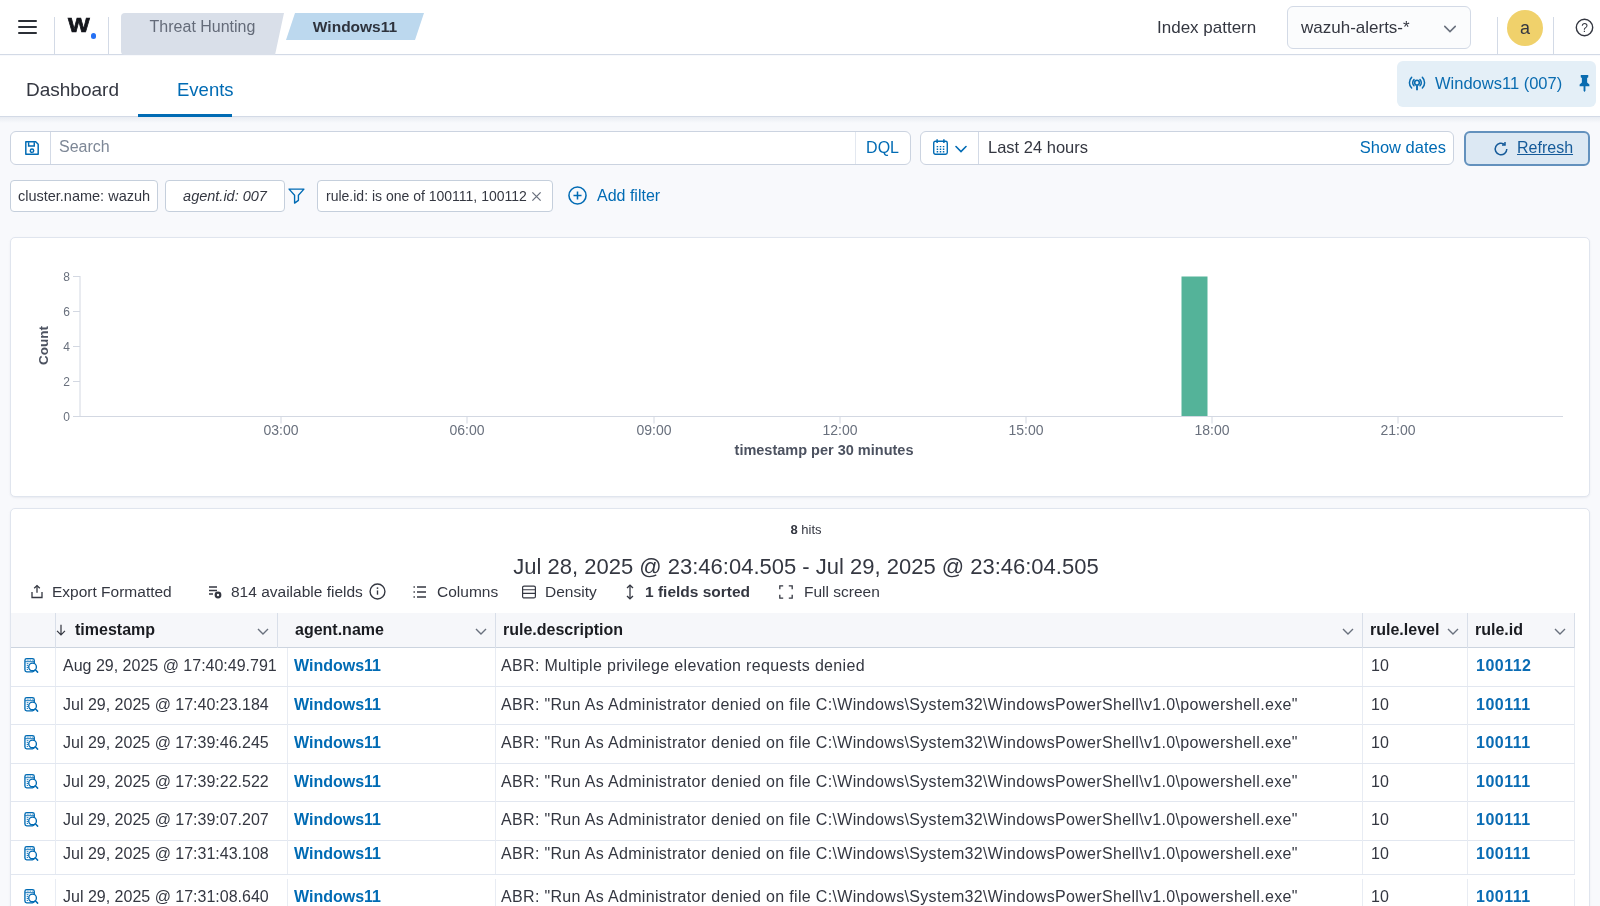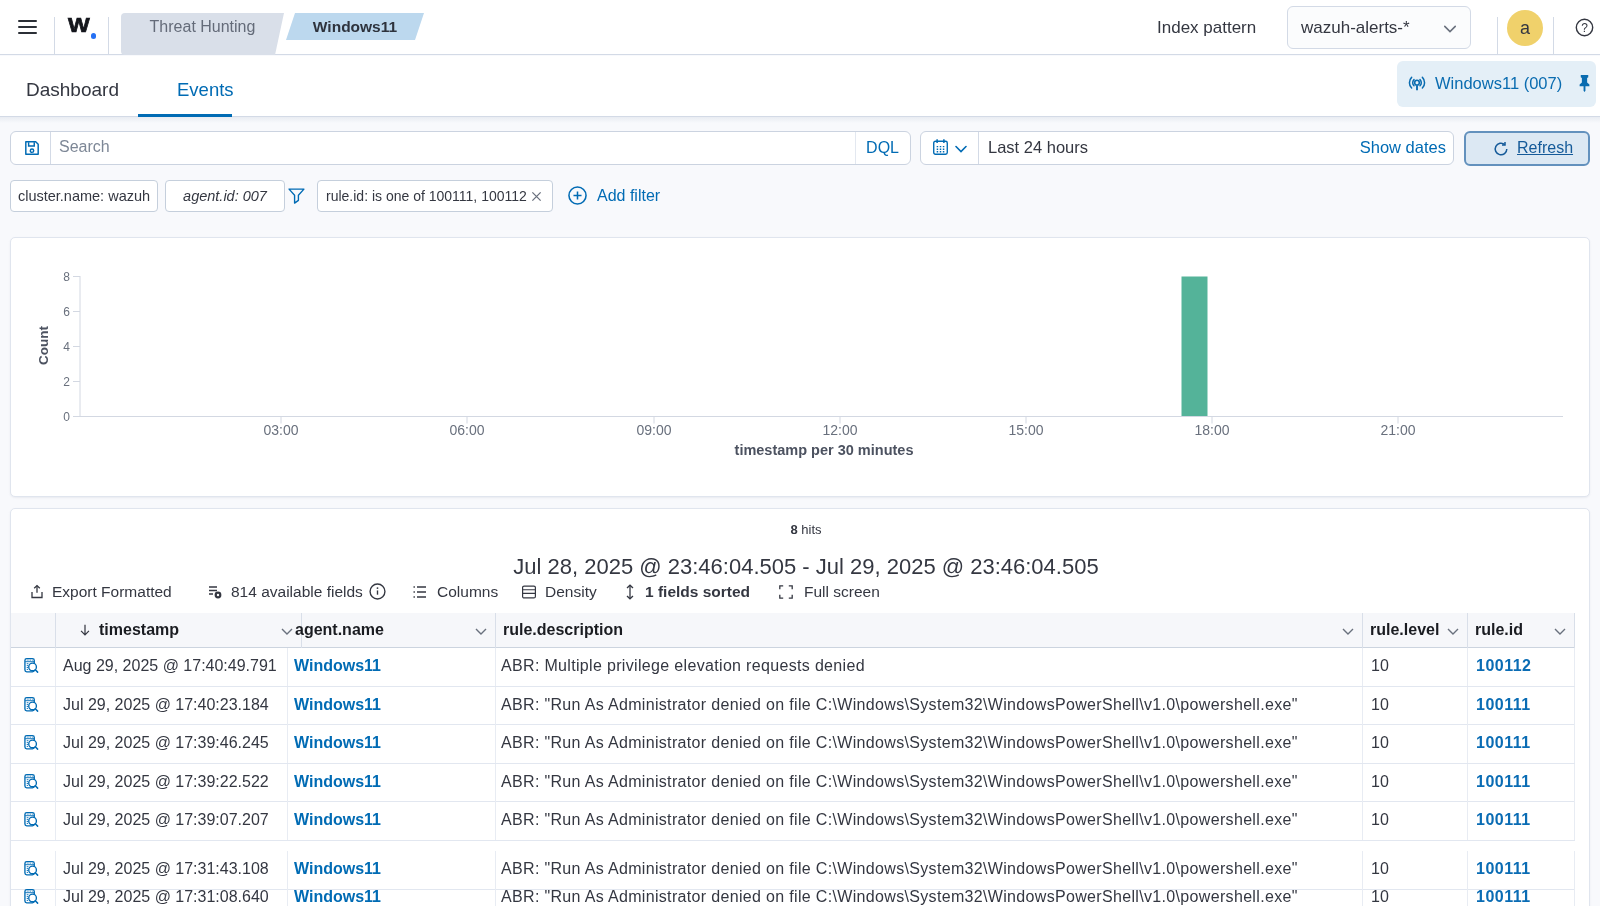--- a/index.html
+++ b/index.html
@@ -244,21 +244,21 @@
       <path d="M4 12l3 2.8 3-2.8" fill="none" stroke="#343741" stroke-width="1.3"></path>
     </svg>
   <div class="tbi" style="left:634px; font-weight:700;">1 fields sorted</div>
   <svg class="abs" style="left:767px;top:75px;" width="16" height="16" viewBox="0 0 16 16">
       <path d="M1.8 5.2V1.8H5.2M10.8 1.8h3.4v3.4M14.2 10.8v3.4h-3.4M5.2 14.2H1.8v-3.4" fill="none" stroke="#343741" stroke-width="1.3"></path>
     </svg>
   <div class="tbi" style="left:793px;">Full screen</div>
 
   <div id="thead">
     <div class="hcell" style="left:0; width:45px;"></div>
-    <div class="hcell" style="left:59px; width:232px;text-align:right;">
+    <div class="hcell" style="left:35px; width:232px;text-align:right;">
       <svg style="position:absolute;left:8px;top:10px;" width="14" height="14" viewBox="0 0 16 16">
           <path d="M8 2v11M3.5 9L8 13.5 12.5 9" fill="none" stroke="#343741" stroke-width="1.4"></path>
         </svg>
       <div class="hlabel" style="left:29px;">timestamp</div>
       <svg class="hchev" width="12" height="9" viewBox="0 0 12 8">
           <path d="M1 1.5l5 5 5-5" fill="none" stroke="#69707d" stroke-width="1.4"></path>
         </svg>
     </div>
     <div class="hcell" style="left:277px; width:208px;">
       <div class="hlabel" style="left:7px;">agent.name</div>
@@ -385,21 +385,21 @@
           <path d="M4.2 6.4h1.5M4.2 8.1h1.2M4.2 9.8h1.2M4.2 11.5h1.2" stroke="#006bb4" stroke-width="0.8"></path>
           <circle cx="9.4" cy="9.3" r="3.4" fill="#fff" stroke="#006bb4" stroke-width="1.2"></circle>
           <path d="M11.8 11.8l2.1 2.1" stroke="#006bb4" stroke-width="1.3" stroke-linecap="round"></path>
         </svg>
         <div class="tstamp">Jul 29, 2025 @ 17:39:07.207</div>
         <div class="tagent">Windows11</div>
         <div class="tdesc">ABR: "Run As Administrator denied on file C:\Windows\System32\WindowsPowerShell\v1.0\powershell.exe"</div>
         <div class="tlevel">10</div>
         <div class="trid">100111</div>
       </div>
-<div class="trow" style="top:342px;">
+<div class="trow" style="top:327px;">
         <div class="tcell" style="left:0;width:45px;"></div>
         <div class="tcell" style="left:45px;width:232px;"></div>
         <div class="tcell" style="left:277px;width:208px;"></div>
         <div class="tcell" style="left:485px;width:867px;"></div>
         <div class="tcell" style="left:1352px;width:105px;"></div>
         <div class="tcell" style="left:1457px;width:107px;"></div>
         <svg class="rowico" width="18" height="19" viewBox="0 0 16 16">
           <rect x="2.6" y="1.9" width="8.3" height="11.8" rx="1.6" fill="none" stroke="#006bb4" stroke-width="1.2"></rect>
           <path d="M2.8 4.6h7.9" stroke="#006bb4" stroke-width="0.8"></path>
           <path d="M4.3 3.25h.7M5.8 3.25h.7M7.3 3.25h.7M8.8 3.25h.7" stroke="#006bb4" stroke-width="0.8"></path>

